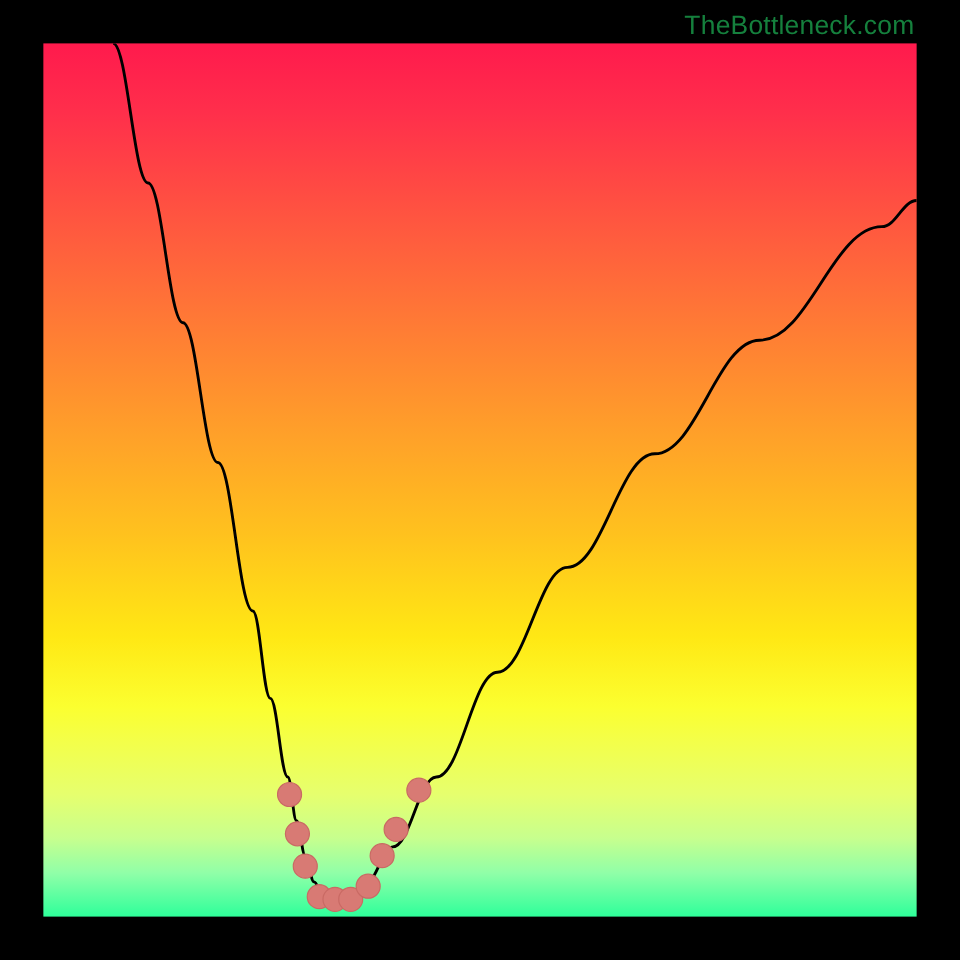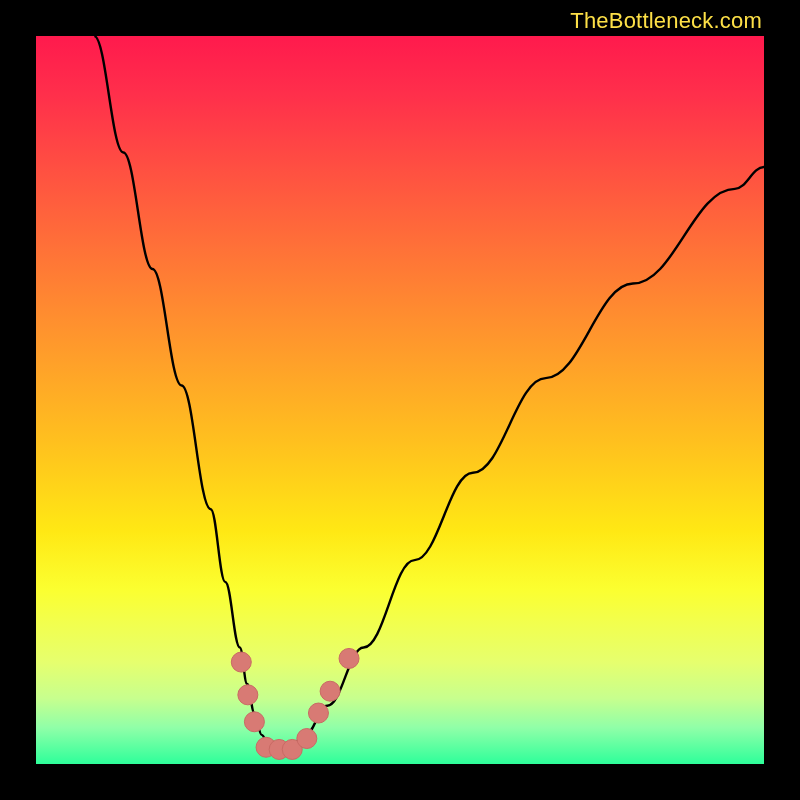--- a/index.html
+++ b/index.html
@@ -44,21 +44,21 @@
       #e6ff6e 86%,
       #c7ff8e 91%,
       #90ffa8 95%,
       #2eff9a 100%
     );
   }
   .attribution {
     position: absolute;
     top: 8px;
     right: 38px;
-    color: #fde047;
+    color: #15803d;
     font-size: 22px;
     font-weight: 500;
     letter-spacing: 0.2px;
     user-select: none;
   }
   svg {
     position: absolute;
     inset: 0;
   }
 </style>

